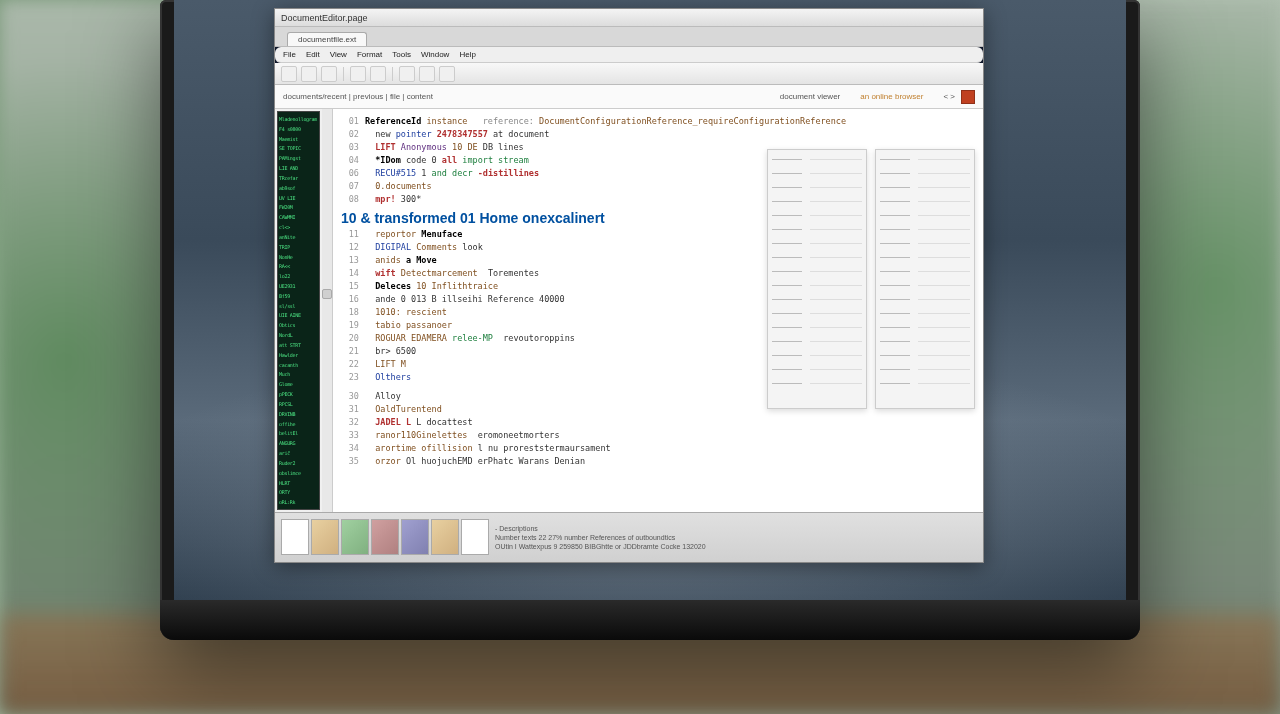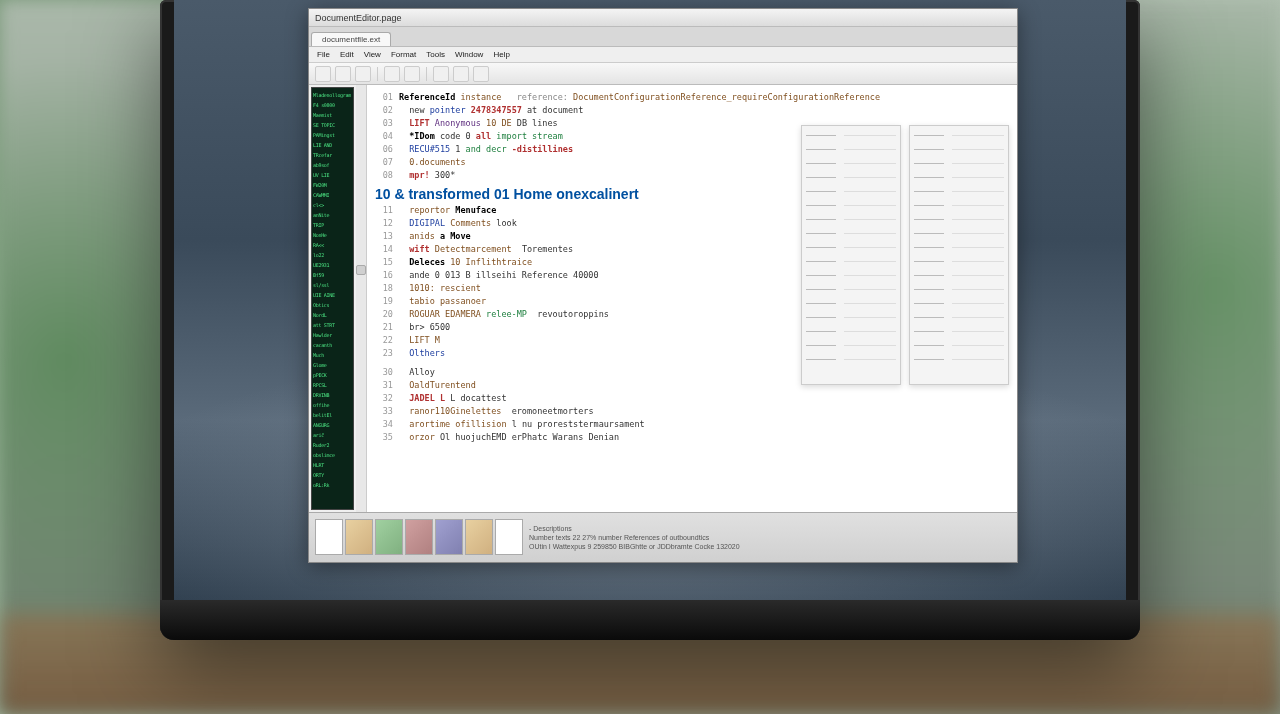--- a/index.html
+++ b/index.html
@@ -59,60 +59,60 @@
   position: absolute;
   left: 100px;
   top: 8px;
   width: 710px;
   height: 555px;
   background: #0f172a;
   border: 1px solid #888;
   box-shadow: 0 4px 20px rgba(0,0,0,0.4);
   display: flex;
   flex-direction: column;
-  margin-left: 34px;
 }
 
 .titlebar {
   height: 18px;
   background: linear-gradient(180deg, #f4f4f4, #dcdcdc);
   border-bottom: 1px solid #bbb;
   display: flex;
   align-items: center;
   padding: 0 6px;
   font-size: 9px;
   color: #333;
 }
 .tab-strip {
   height: 20px;
   background: #d8d8d8;
   border-bottom: 1px solid #bbb;
   display: flex;
   align-items: flex-end;
-  padding-left: 2px;
+  padding-left: 12px;
 }
 .doc-tab {
   background: #f8f8f8;
   border: 1px solid #aaa;
   border-bottom: none;
   padding: 2px 10px;
   font-size: 8px;
   color: #444;
   border-radius: 3px 3px 0 0;
 }
 .menubar {
   height: 16px;
   background: #efefef;
   border-bottom: 1px solid #ccc;
   display: flex;
   gap: 10px;
   padding: 0 8px;
   align-items: center;
   font-size: 8px;
   color: #222;
+  border-radius: 6px;
 }
 .toolbar {
   height: 22px;
   background: linear-gradient(180deg, #f8f8f8, #e4e4e4);
   border-bottom: 1px solid #bbb;
   display: flex;
   align-items: center;
   padding: 0 6px;
   gap: 4px;
 }
@@ -337,20 +337,30 @@
         <div class="tb-btn"></div>
         <div class="tb-sep"></div>
         <div class="tb-btn"></div>
         <div class="tb-btn"></div>
         <div class="tb-sep"></div>
         <div class="tb-btn"></div>
         <div class="tb-btn"></div>
         <div class="tb-btn"></div>
       </div>
 
+      <div class="header-bar">
+        <span>documents/recent | previous | file | content</span>
+        <span class="spacer"></span>
+        <span>document viewer</span>
+        <span class="hb-label">an online browser</span>
+        <div class="hb-btns">
+          <span>&lt; &gt;</span>
+          <div class="hb-square"></div>
+        </div>
+      </div>
 
       <div class="work-area">
         <div class="gutter">
           <div class="minimap" id="minimap">
               <div class="minimap-line">Mladenollogram</div>
               <div class="minimap-line">F4 s0800</div>
               <div class="minimap-line">Maemist</div>
               <div class="minimap-line">SE TOPIC</div>
               <div class="minimap-line">PAMingst</div>
               <div class="minimap-line">LIE AND</div>

